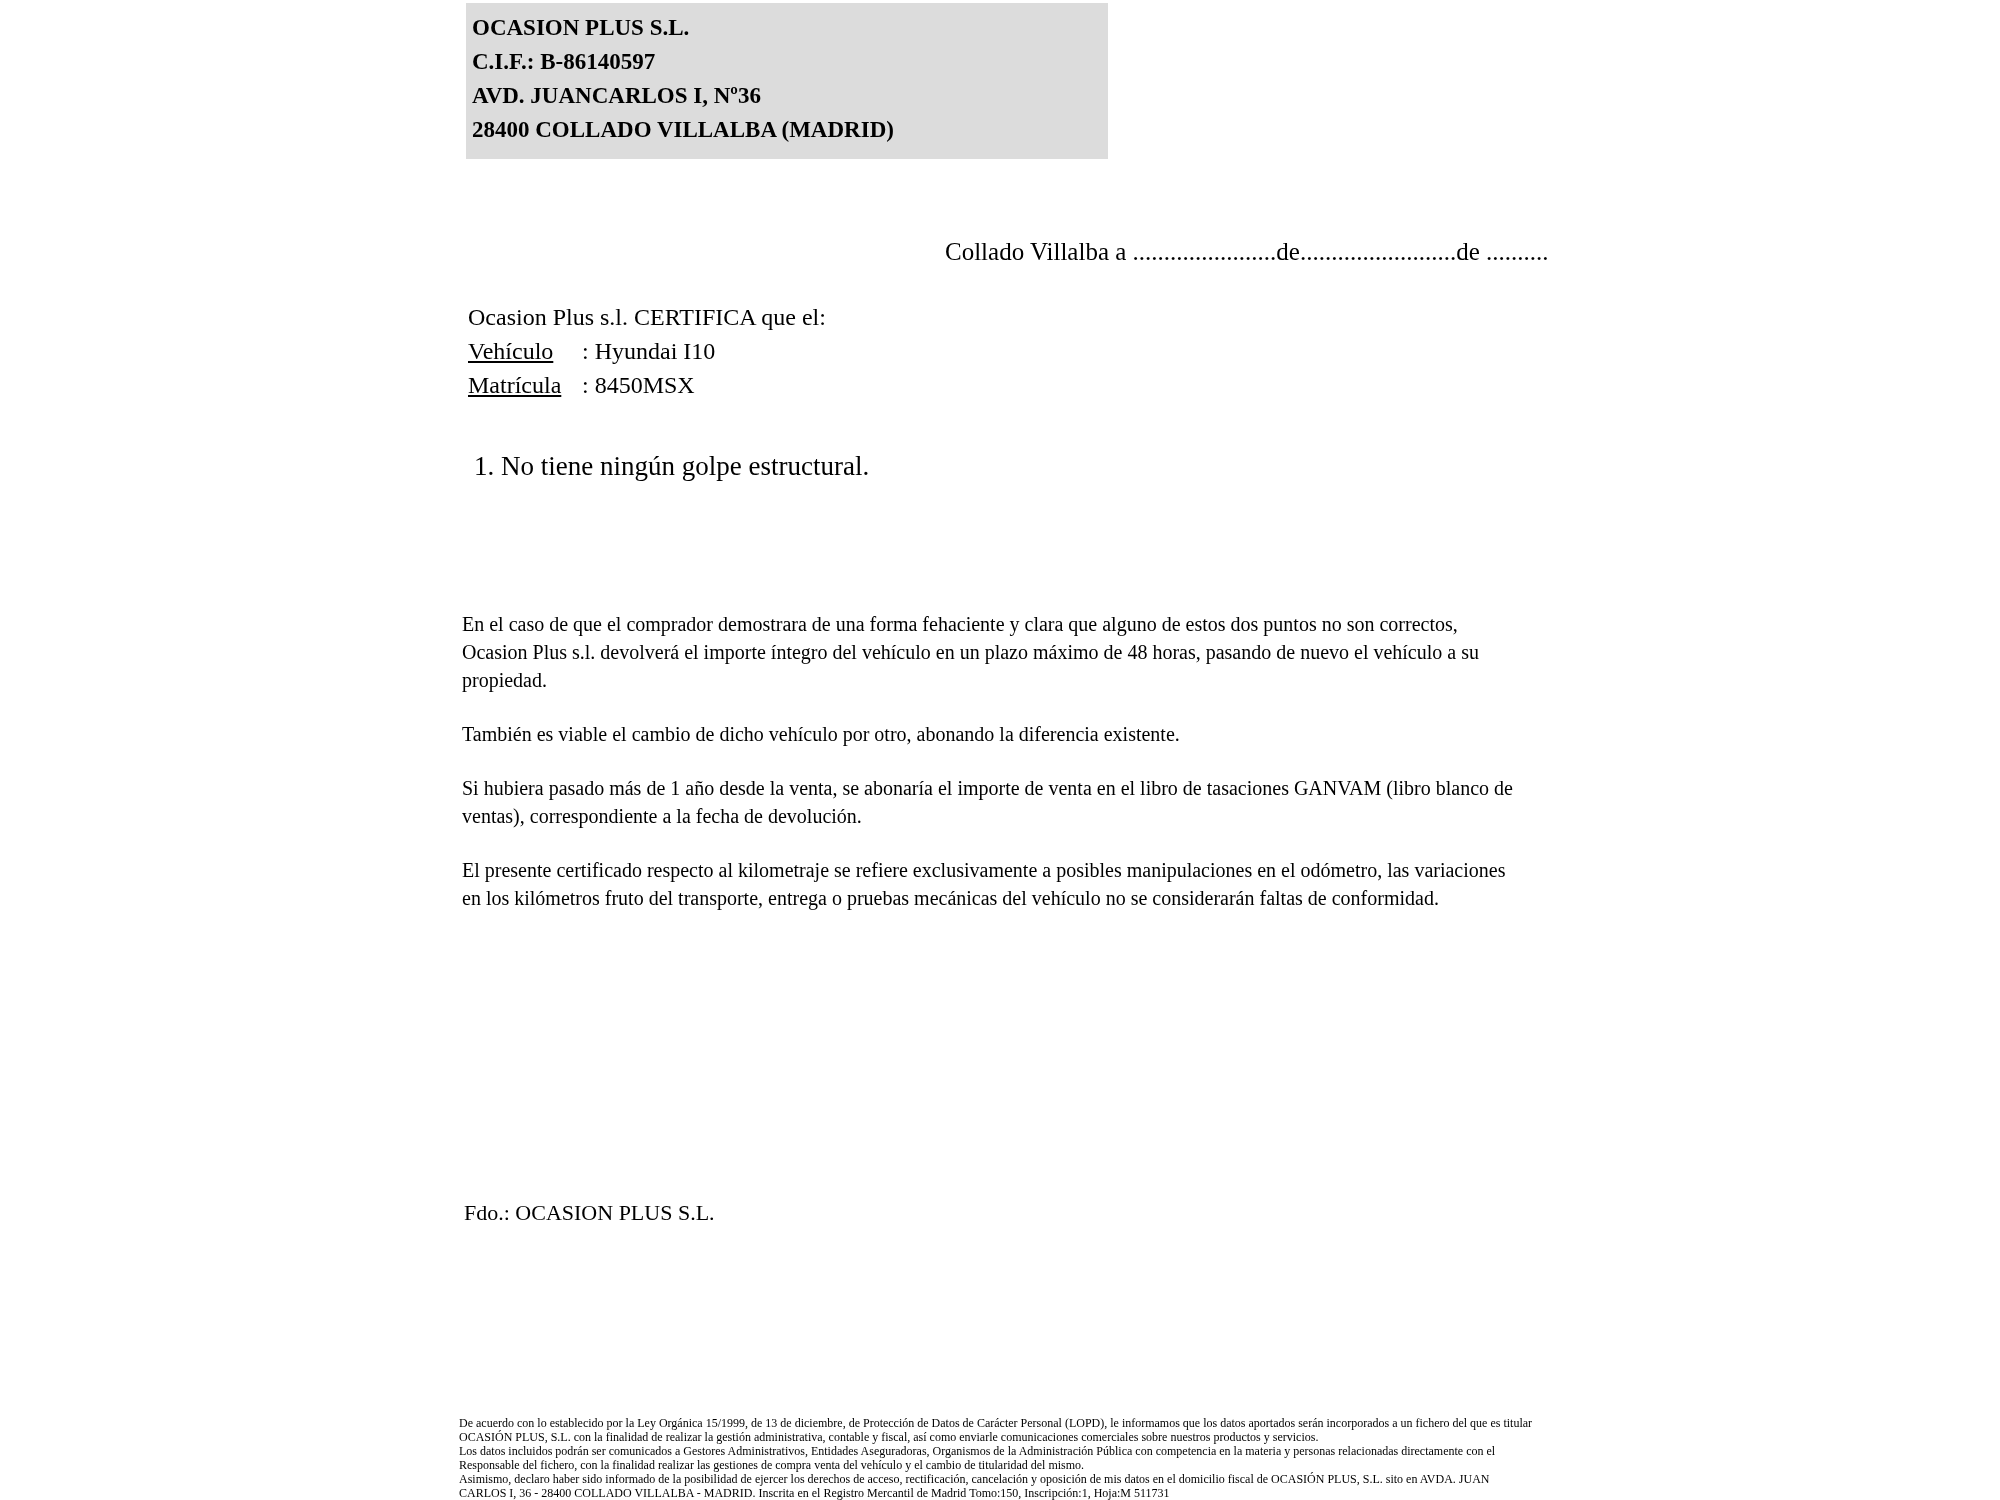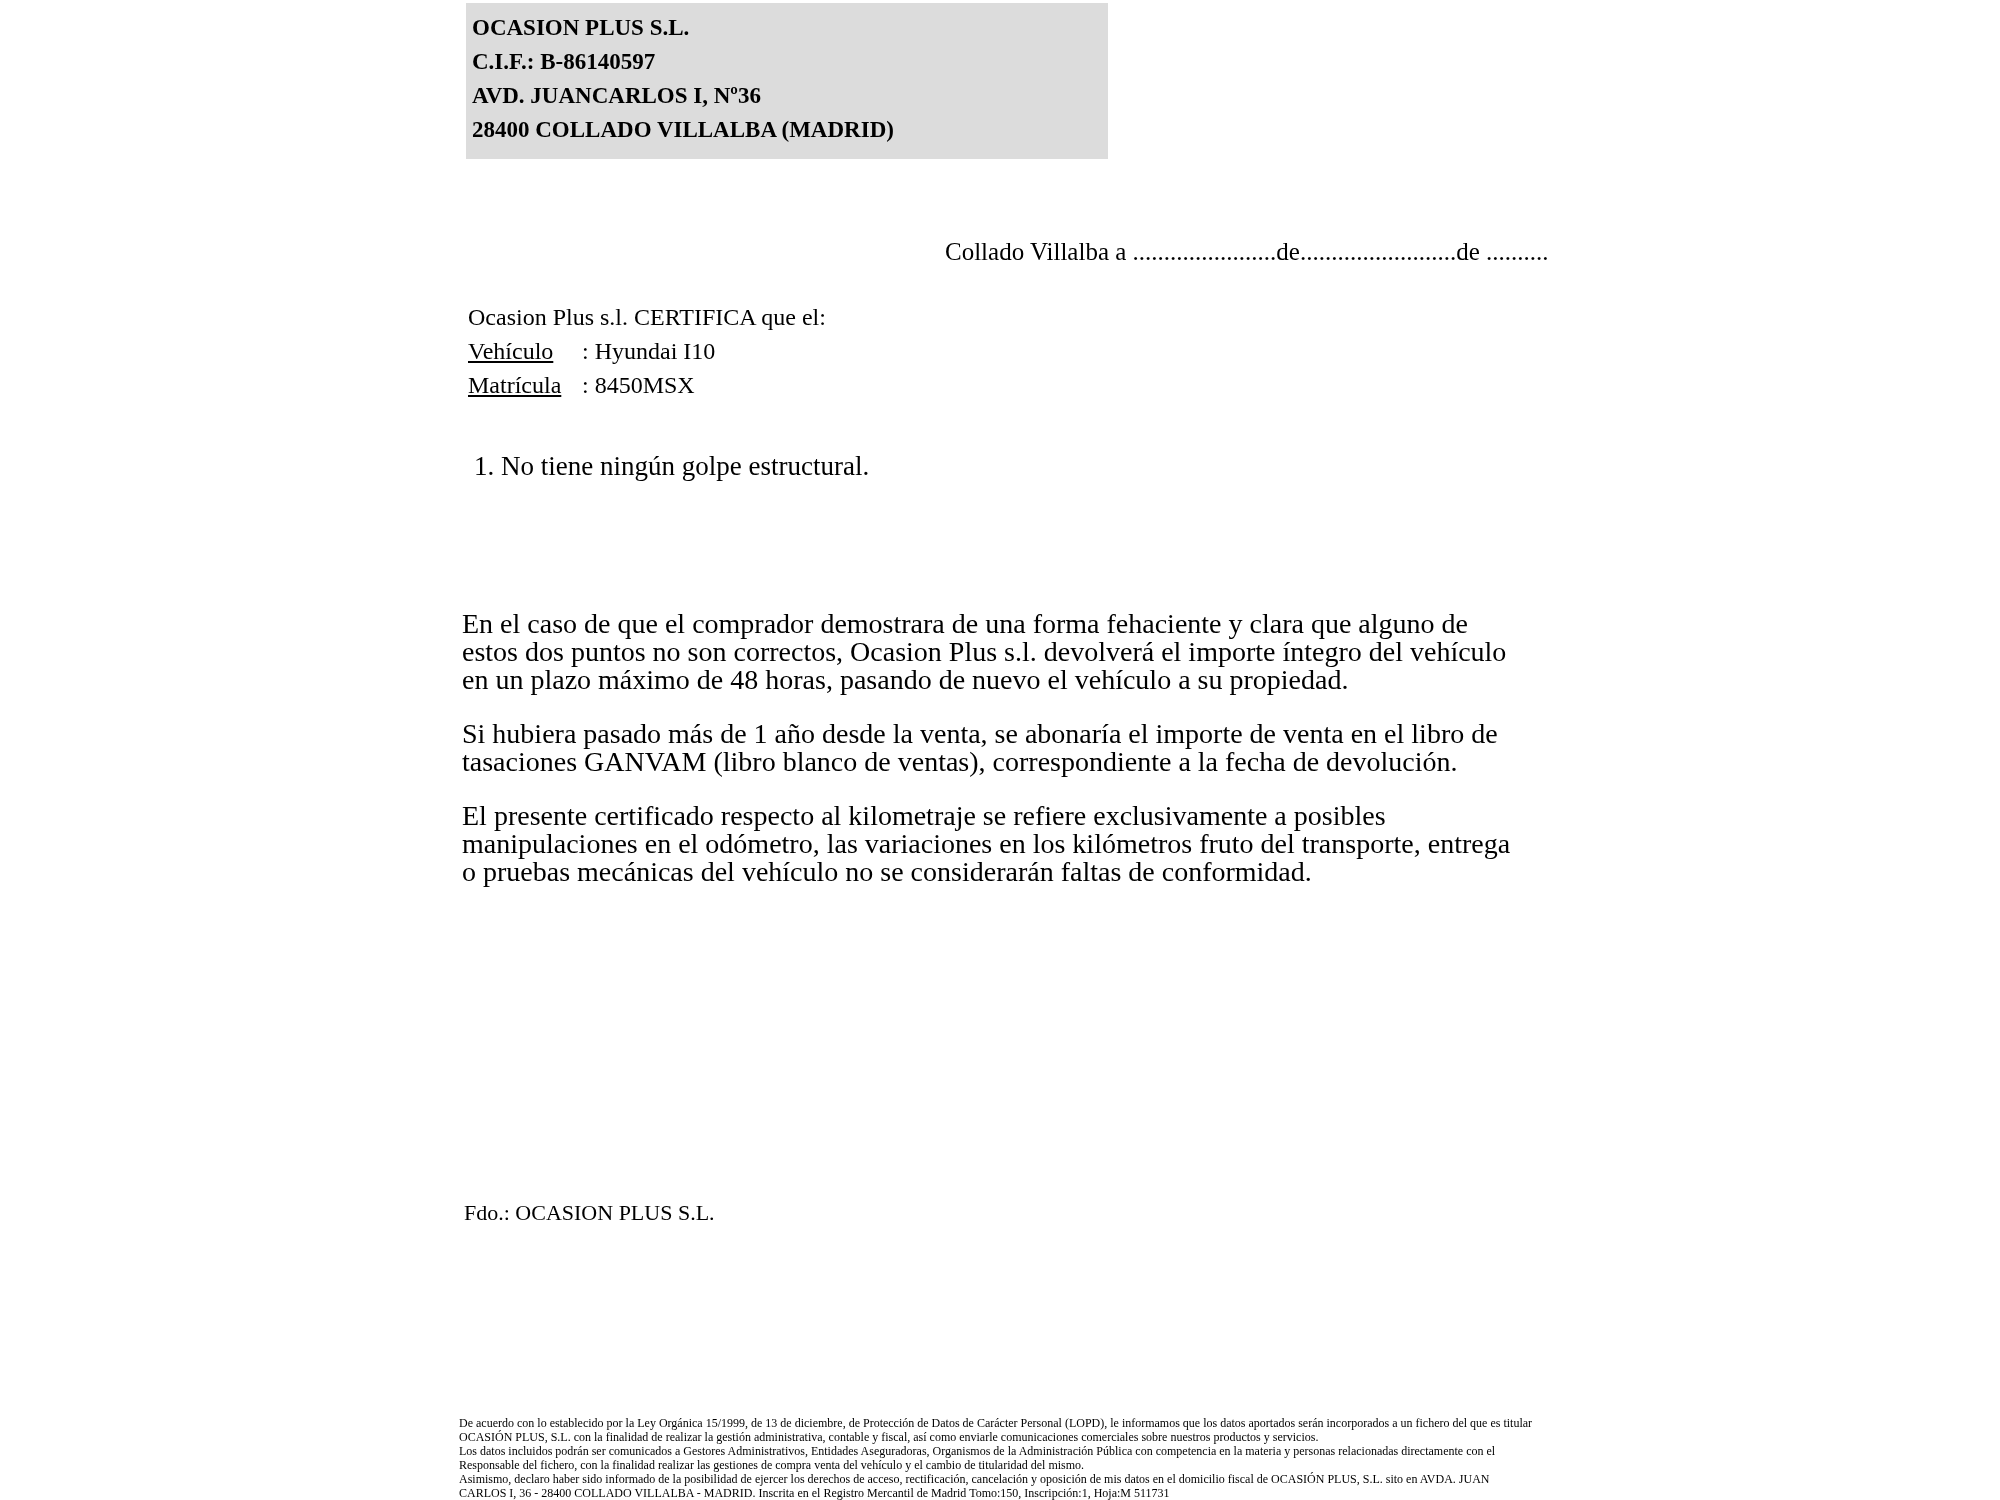--- a/index.html
+++ b/index.html
@@ -58,21 +58,21 @@
     line-height: 28px;
   }
   .points-block .point {
     margin: 0 0 26px 0;
   }
   .body-paragraphs {
     position: absolute;
     left: 462px;
     top: 610px;
     width: 1056px;
-    font-size: 28px;
+    font-size: 20px;
     line-height: 28px;
   }
   .body-paragraphs p {
     margin: 0 0 26px 0;
   }
   .signature-line {
     position: absolute;
     left: 464px;
     top: 1200px;
     font-size: 22px;
@@ -114,20 +114,21 @@
       <span>: 8450MSX</span>
     </div>
   </div>
 
   <div class="points-block">
     <p class="point">1. No tiene ningún golpe estructural.</p>
   </div>
 
   <div class="body-paragraphs">
     <p>En el caso de que el comprador demostrara de una forma fehaciente y clara que alguno de estos dos puntos no son correctos, Ocasion Plus s.l. devolverá el importe íntegro del vehículo en un plazo máximo de 48 horas, pasando de nuevo el vehículo a su propiedad.</p>
+    <p>También es viable el cambio de dicho vehículo por otro, abonando la diferencia existente.</p>
     <p>Si hubiera pasado más de 1 año desde la venta, se abonaría el importe de venta en el libro de tasaciones GANVAM (libro blanco de ventas), correspondiente a la fecha de devolución.</p>
     <p>El presente certificado respecto al kilometraje se refiere exclusivamente a posibles manipulaciones en el odómetro, las variaciones en los kilómetros fruto del transporte, entrega o pruebas mecánicas del vehículo no se considerarán faltas de conformidad.</p>
   </div>
 
   <div class="signature-line">Fdo.: OCASION PLUS S.L.</div>
 
   <div class="legal-footer">
     <p>De acuerdo con lo establecido por la Ley Orgánica 15/1999, de 13 de diciembre, de Protección de Datos de Carácter Personal (LOPD), le informamos que los datos aportados serán incorporados a un fichero del que es titular OCASIÓN PLUS, S.L. con la finalidad de realizar la gestión administrativa, contable y fiscal, así como enviarle comunicaciones comerciales sobre nuestros productos y servicios.</p>
     <p>Los datos incluidos podrán ser comunicados a Gestores Administrativos, Entidades Aseguradoras, Organismos de la Administración Pública con competencia en la materia y personas relacionadas directamente con el Responsable del fichero, con la finalidad realizar las gestiones de compra venta del vehículo y el cambio de titularidad del mismo.</p>
     <p>Asimismo, declaro haber sido informado de la posibilidad de ejercer los derechos de acceso, rectificación, cancelación y oposición de mis datos en el domicilio fiscal de OCASIÓN PLUS, S.L. sito en AVDA. JUAN CARLOS I, 36 - 28400 COLLADO VILLALBA - MADRID. Inscrita en el Registro Mercantil de Madrid Tomo:150, Inscripción:1, Hoja:M 511731</p>

